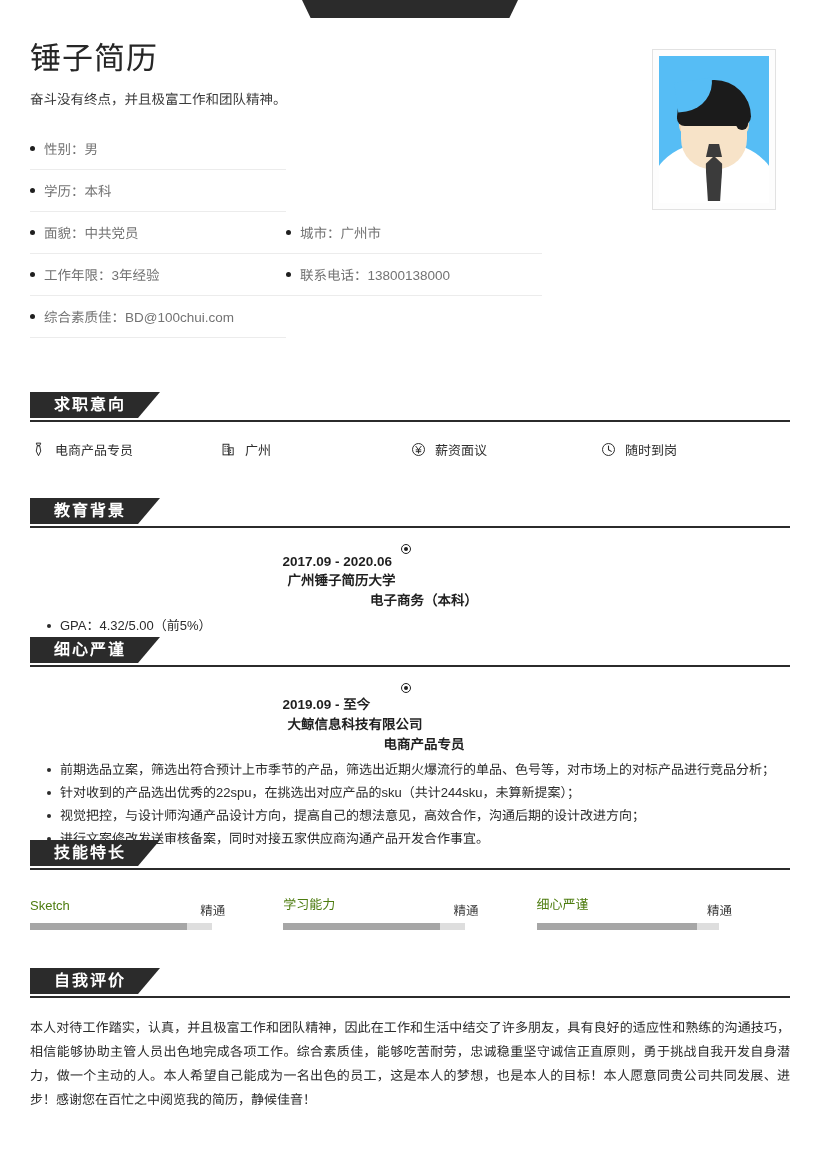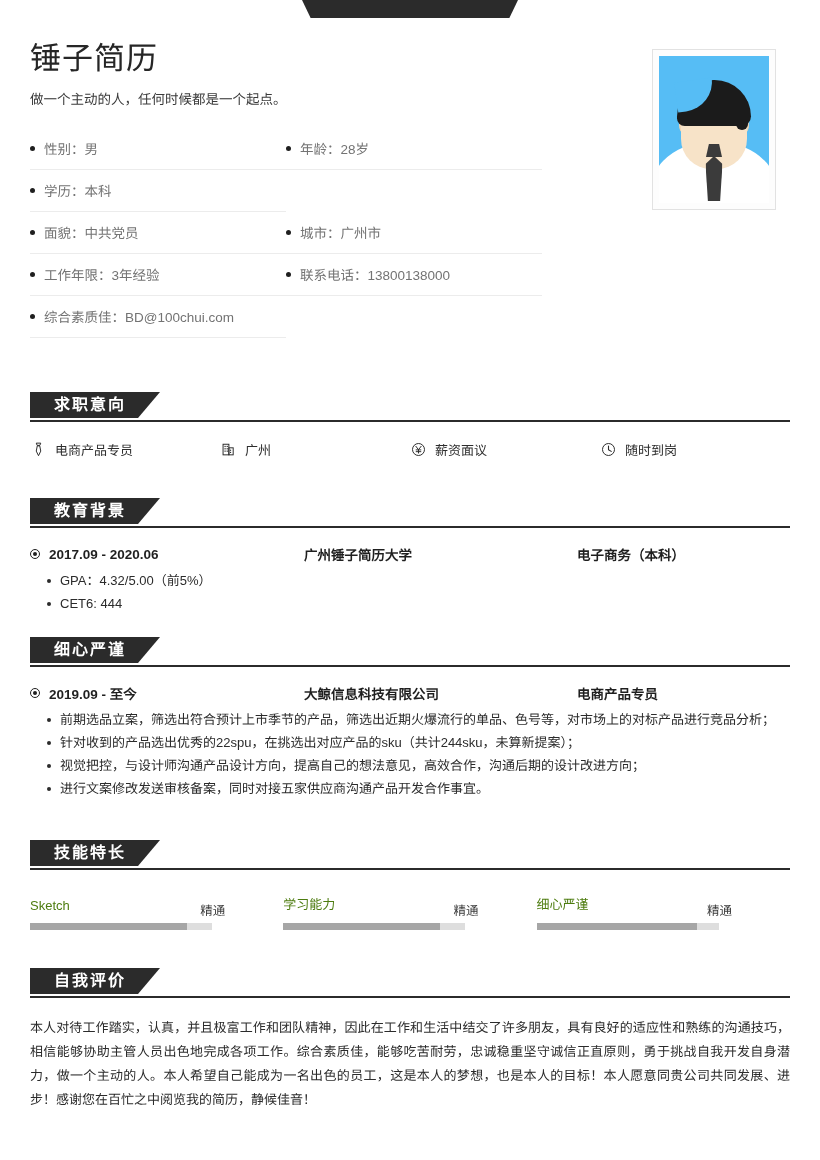--- a/index.html
+++ b/index.html
@@ -136,21 +136,21 @@
   }
   .intent-item .ico{
     width:17px;height:17px;margin-right:8px;flex:none;
     display:flex;align-items:center;justify-content:center;
   }
   .intent-item .ico svg{display:block;}
 
   
   .entry-head{
     display:flex;align-items:center;margin-top:16px;
-    font-size:13.5px;font-weight:bold;color:#1f1f1f;
+    font-size:13.5px;font-weight:bold;color:#1f1f1f;flex-direction:column;
   }
   .radio-mark{
     width:10px;height:10px;border-radius:50%;
     border:1.5px solid #1f1f1f;box-sizing:border-box;
     margin-right:9px;flex:none;position:relative;
   }
   .radio-mark::after{
     content:"";position:absolute;left:50%;top:50%;
     transform:translate(-50%,-50%);
     width:4px;height:4px;border-radius:50%;background:#1f1f1f;
@@ -193,21 +193,21 @@
 </style>
 </head>
 <body>
 
 <div class="page">
 
   <div class="top-ornament"></div>
 
   <div class="header">
     <h1 class="name">锤子简历</h1>
-    <div class="tagline">做一个主动的人，任何时候都是一个起点。</div>
+    <div class="tagline">奋斗没有终点，并且极富工作和团队精神。</div>
   </div>
 
   <div class="avatar-frame">
     <div class="avatar-inner">
       <div class="av-shirt"></div>
       <div class="av-collar-l"></div>
       <div class="av-collar-r"></div>
       <div class="av-neck"></div>
       <div class="av-ear-l"></div>
       <div class="av-ear-r"></div>
@@ -218,24 +218,20 @@
       <div class="av-tie-knot"></div>
       <div class="av-tie-body"></div>
     </div>
   </div>
 
   <div class="info">
     <div class="info-row">
       <div class="info-cell">
         <span class="dot"></span>
         <span>性别：男</span>
-      </div>
-      <div class="info-cell">
-        <span class="dot"></span>
-        <span>年龄：28岁</span>
       </div>
     </div>
     <div class="info-row">
       <div class="info-cell">
         <span class="dot"></span>
         <span>学历：本科</span>
       </div>
     </div>
     <div class="info-row">
       <div class="info-cell">

